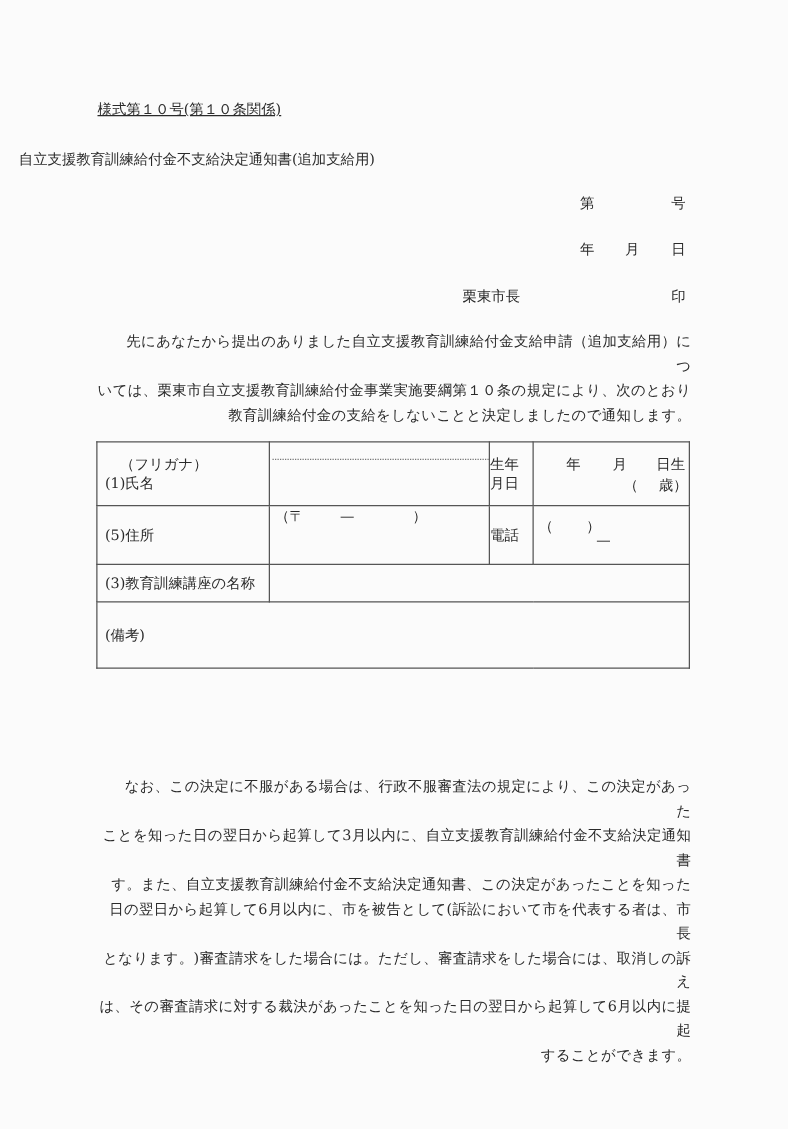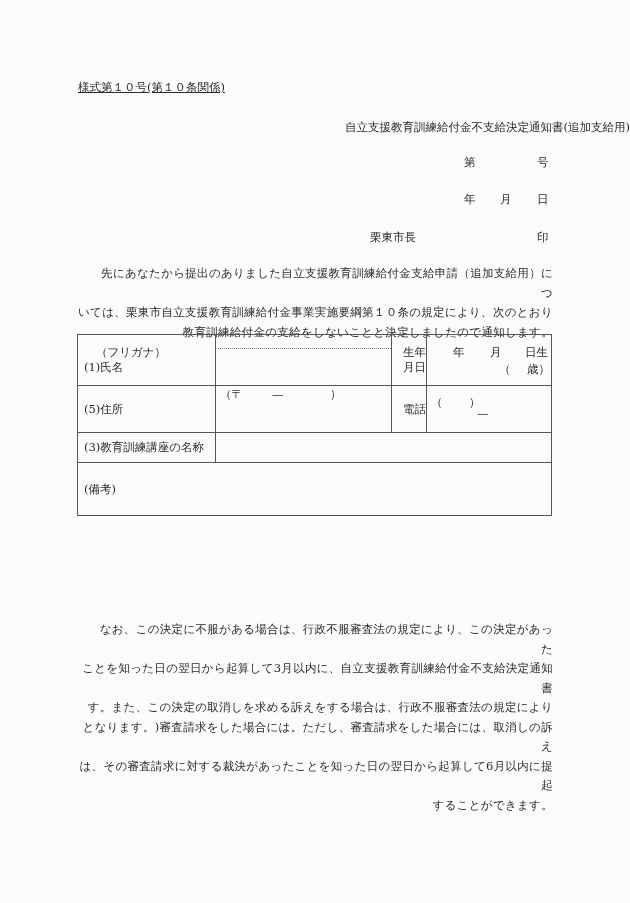--- a/index.html
+++ b/index.html
@@ -2,47 +2,47 @@
 <html><head>
 <meta charset="utf-8">
 <style>
   html, body { margin:0; padding:0; }
   body {
     width:630px; height:903px; background:#fbfbfb; position:relative; overflow:hidden;
     font-family: "DejaVu Serif", "Liberation Serif", serif; color:#2a2a2a; font-size:11.5px;
   }
   .abs { position:absolute; white-space:nowrap; }
   .form-no { left:78px; top:80px;text-decoration:underline; }
-  .title { left:0; width:630px; text-align:right; top:120px; padding-left:15px; box-sizing:border-box; }
+  .title { left:0; width:630px; text-align:left; top:120px; padding-left:15px; box-sizing:border-box; }
   .ref-dai { left:464px; top:155px; }
   .ref-go { left:537px; top:155px; }
   .date-y { left:464px; top:192px; }
   .date-m { left:500px; top:192px; }
   .date-d { left:537px; top:192px; }
   .mayor { left:370px; top:230px; }
   .seal { left:537px; top:230px; }
   .intro { left:78px; top:264px; width:475px; white-space:normal; line-height:19.5px; letter-spacing:0.3px; }
   .intro p, .notice p { margin:0;text-align:right; }
   .intro .ind, .notice .ind { text-indent:1em; }
 
   table.form {
-    position:absolute; left:77px; top:334px; width:474px; border-collapse:collapse;
+    position:absolute; left:77px; top:353px; width:474px; border-collapse:collapse;
     table-layout:fixed;
     border-radius:10px;
   }
   table.form td { border:1px solid #555; padding:0 0 0 6px; vertical-align:middle; font-size:11.5px; }
   .r1 td { height:50px; }
   .r2 td { height:46px; }
   .r3 td { height:29px; }
   .r4 td { height:79px; }
   .r5 td { height:52px; }
   .furigana { display:block; padding-left:12px; }
   .name-cell { position:relative; }
   .dotline { position:absolute; left:2px; right:0; top:13px; border-top:1px dotted #777; }
-  .center { text-align:right; padding:0 !important; line-height:15px; }
+  .center { text-align:left; padding:0 !important; line-height:15px; }
   .birth { position:relative; }
   .birth span { position:absolute; }
   .addr { position:relative; vertical-align:top !important; }
   .addr span, .tel span { position:absolute; }
   .tel { position:relative; }
 
   .notice { left:78px; top:620px; width:475px; white-space:normal; line-height:19.5px; letter-spacing:0.3px; }
 </style>
 </head>
 <body>
@@ -112,17 +112,18 @@
   </tr>
   <tr class="r5">
     <td colspan="4"><span>(備考)</span></td>
   </tr>
 </tbody>
   </table>
 
 <div class="abs notice">
   <p class="ind">なお、この決定に不服がある場合は、行政不服審査法の規定により、この決定があった</p>
   <p>ことを知った日の翌日から起算して3月以内に、自立支援教育訓練給付金不支給決定通知書</p>
-  <p>す。また、この決定の取消しを求める訴えをする場合は、行政不服審査法の規定により</p>
+  <p>す。また、自立支援教育訓練給付金不支給決定通知書、この決定があったことを知った</p>
+  <p>日の翌日から起算して6月以内に、市を被告として(訴訟において市を代表する者は、市長</p>
   <p>となります。)審査請求をした場合には。ただし、審査請求をした場合には、取消しの訴え</p>
   <p>は、その審査請求に対する裁決があったことを知った日の翌日から起算して6月以内に提起</p>
   <p>することができます。</p>
 </div>
 
 </body></html>

